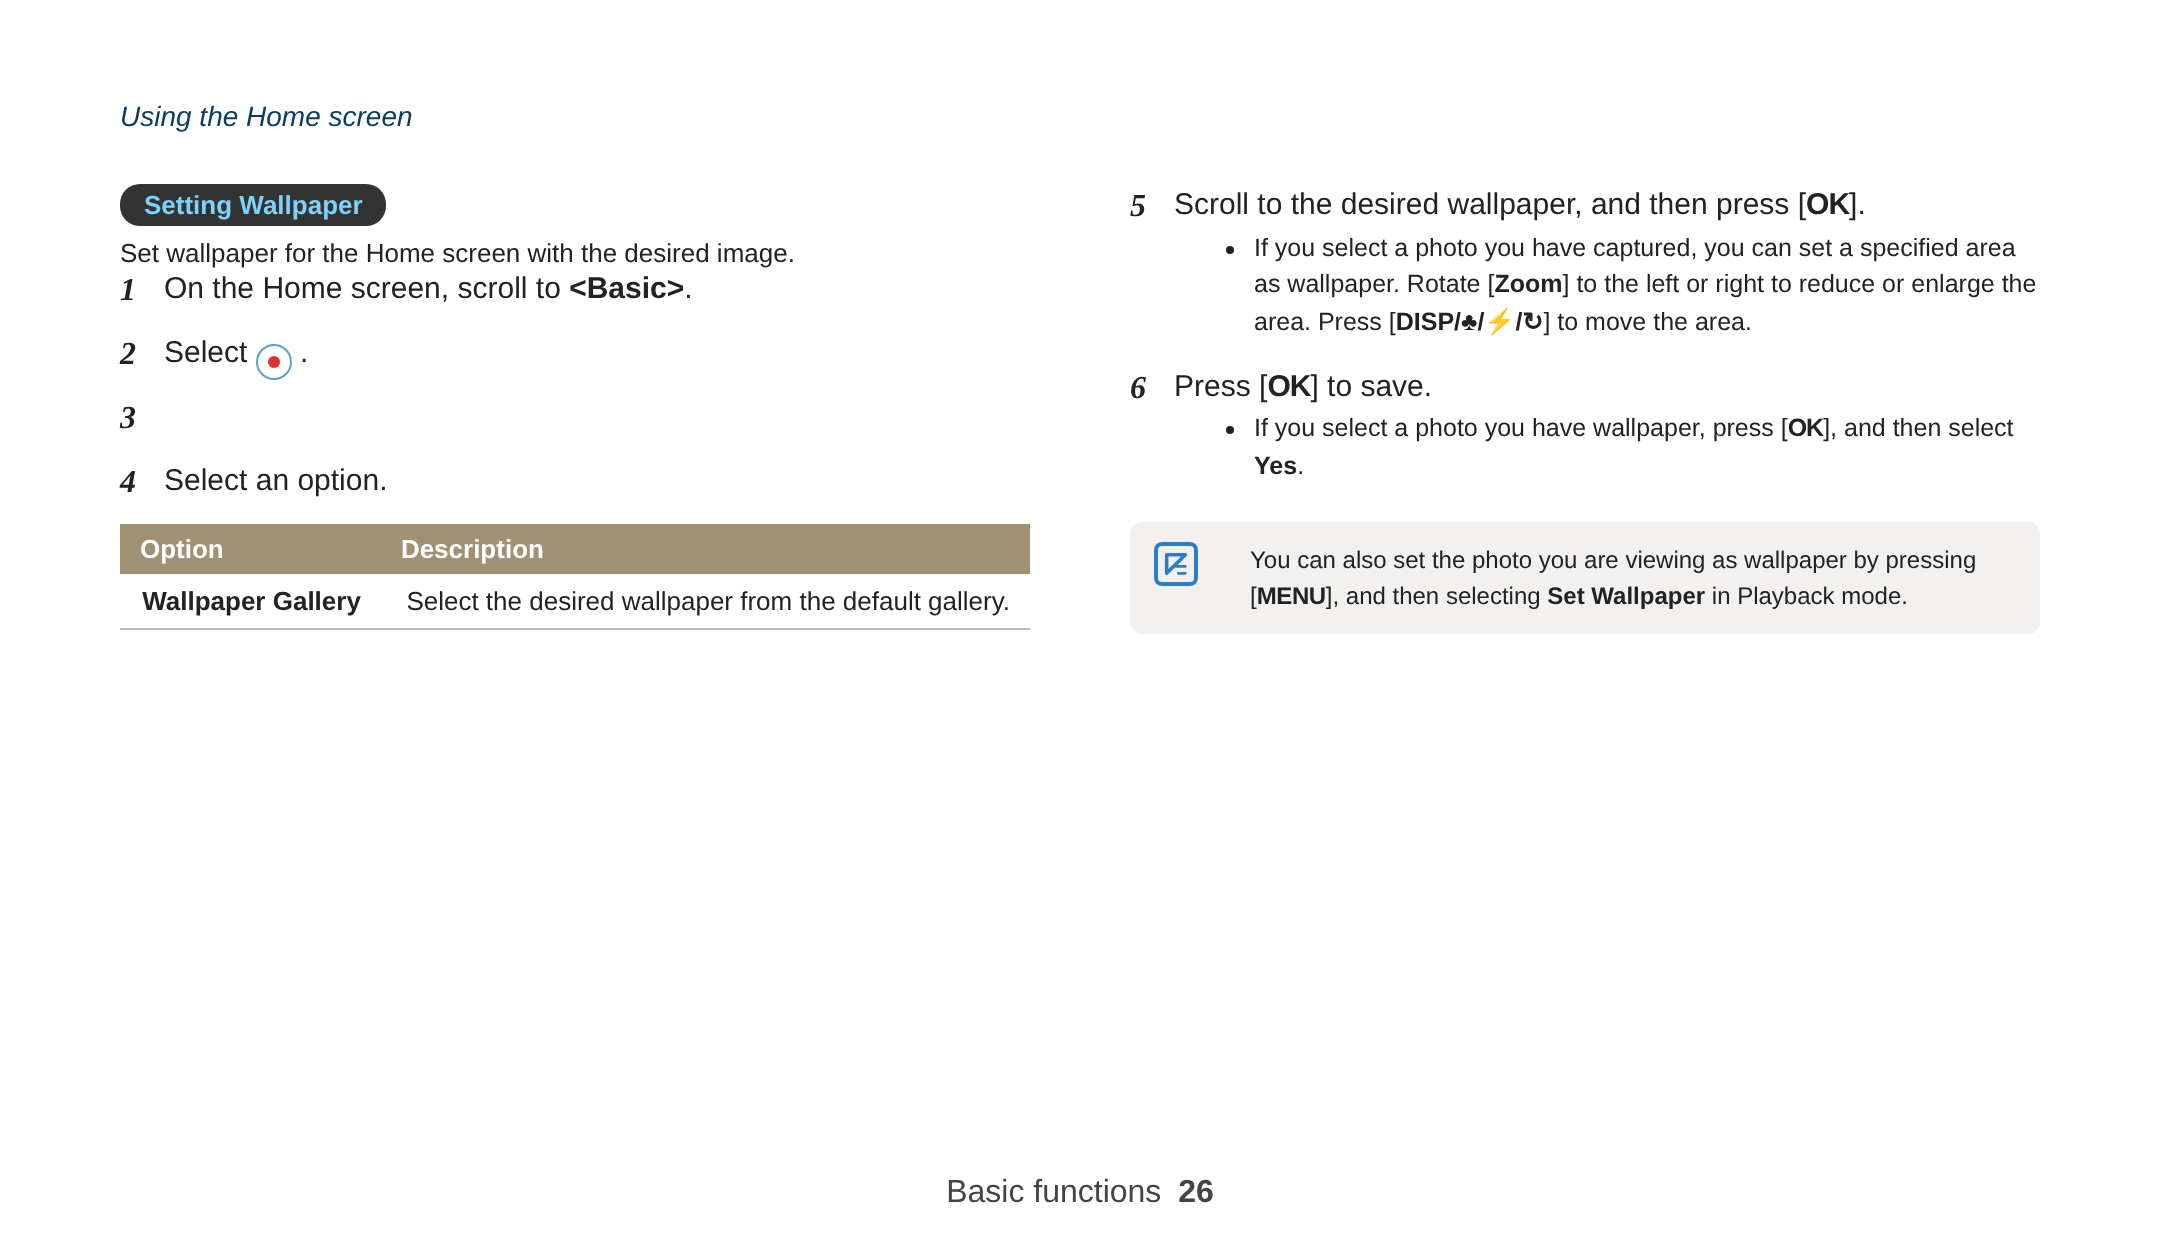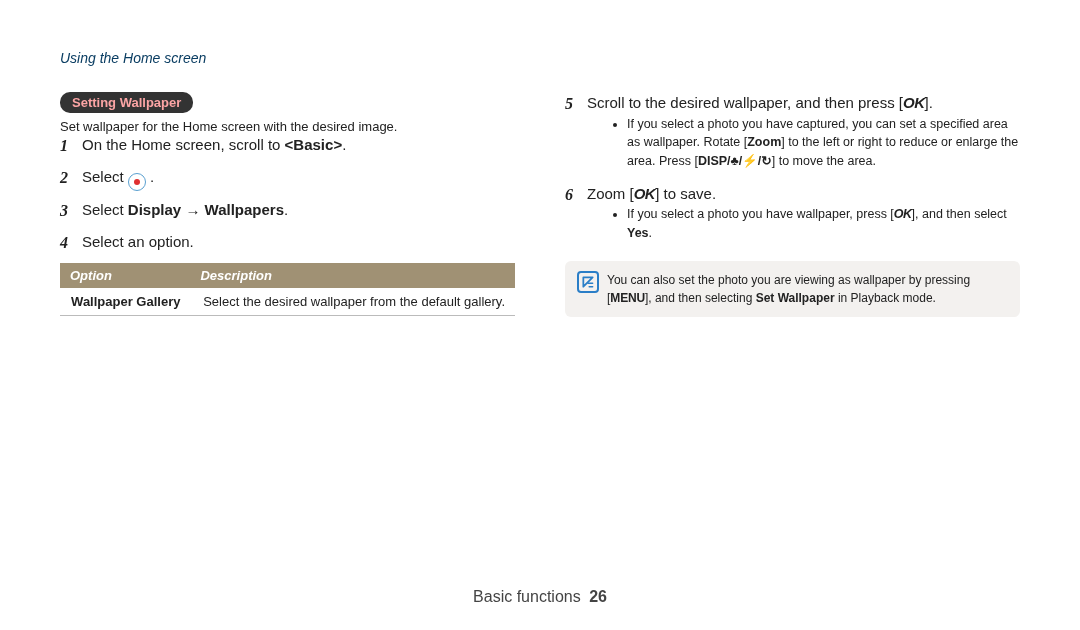--- a/index.html
+++ b/index.html
@@ -1,37 +1,37 @@
 <!DOCTYPE html>
 <html><head>
 <meta charset="utf-8">
 <style>
   * { box-sizing: border-box; margin: 0; padding: 0; }
   html, body { width: 1080px; height: 630px; background: #fff; font-family: "Segoe UI", "Myriad Pro", Arial, sans-serif; color: #222; }
   .page { width: 1080px; height: 630px; padding: 50px 60px 30px 60px; position: relative; }
   .breadcrumb { font-size: 14px; color: #0a3d62; font-style: italic; margin-bottom: 26px; }
   .columns { display: flex; gap: 50px; }
   .col { flex: 1; min-width: 0; }
-  .pill { display: inline-block; background: #333; color: #fca5a5; font-weight: 600; font-size: 13px; padding: 3px 12px; border-radius: 10px; margin-bottom: 6px; }
+  .pill { display: inline-block; background: #333; color: #7dd3fc; font-weight: 600; font-size: 13px; padding: 3px 12px; border-radius: 10px; margin-bottom: 6px; }
   .lead { font-size: 13px; margin-bottom: 0; }
   .step { display: flex; align-items: flex-start; gap: 8px; margin-bottom: 8px; font-size: 15px; line-height: 1.5; }
   .step-num { font-style: italic; font-weight: 600; color: #222; font-size: 16px; width: 14px; flex-shrink: 0; font-family: Georgia, serif; }
   .step-body { flex: 1; }
   .b { font-weight: 700; }
   .icon-circle { display: inline-flex; width: 18px; height: 18px; border-radius: 50%; border: 1.5px solid #5aa0d0; align-items: center; justify-content: center; vertical-align: -3px; }
   .icon-circle::after { content: ""; width: 6px; height: 6px; border-radius: 50%; background: #e03030; }
-  .ok-bracket { font-weight: 800; font-family: Arial, sans-serif; letter-spacing: -0.5px; font-style: italic; }
+  .ok-bracket { font-weight: 800; font-family: Arial, sans-serif; letter-spacing: -0.5px; }
   .menu-bracket { font-weight: 800; font-family: Arial, sans-serif; letter-spacing: -0.2px; }
   .tbl { border-collapse: collapse; width: 100%; font-size: 13px; margin-top: 6px; }
-  .tbl th { background: #a09174; color: #fff; font-weight: 600; text-align: left; padding: 5px 10px; font-style: italic; }
+  .tbl th { background: #a09174; color: #fff; font-weight: 600; text-align: left; padding: 5px 10px; }
   .tbl td { border-bottom: 1px solid #bbb; padding: 6px 10px; vertical-align: top; text-align: right; }
   .tbl td:first-child { font-weight: 700; white-space: nowrap; }
   .bullet-list { margin-left: 22px; font-size: 12.5px; line-height: 1.5; }
   .bullet-list li { list-style: disc; margin-left: 18px; margin-bottom: 4px; }
-  .note-box { display: flex; gap: 8px; background: #f3f1ef; border-radius: 6px; padding: 10px 12px; font-size: 12px; line-height: 1.5; margin-top: 14px; }
+  .note-box { display: flex; gap: 26px; background: #f3f1ef; border-radius: 6px; padding: 10px 12px; font-size: 12px; line-height: 1.5; margin-top: 14px; }
   .note-icon { width: 22px; height: 22px; flex-shrink: 0; border: 2px solid #2a7ec7; border-radius: 4px; display: flex; align-items: center; justify-content: center; color: #2a7ec7; font-weight: 800; font-size: 14px; }
   .note-icon svg { width: 14px; height: 14px; }
   .footer { position: absolute; bottom: 24px; left: 0; right: 0; text-align: center; font-size: 16px; color: #444; }
   .footer .pg { font-weight: 700; margin-left: 4px; }
   .disp-icons { font-weight: 700; }
 </style>
 </head>
 <body>
 
 <div class="page">
@@ -53,23 +53,20 @@
 
       <div class="step">
         <div class="step-num">2</div>
         <div class="step-body">
           <span>Select </span><span class="icon-circle"></span><span> .</span>
         </div>
       </div>
 
       <div class="step">
         <div class="step-num">3</div>
-        <div class="step-body">
-          <span>Select </span><span class="b">Display → Wallpapers</span><span>.</span>
-        </div>
       </div>
 
       <div class="step">
         <div class="step-num">4</div>
         <div class="step-body">Select an option.</div>
       </div>
 
       <table class="tbl">
         <thead>
           <tr>
@@ -96,21 +93,21 @@
             <li>
               <span>If you select a photo you have captured, you can set a specified area as wallpaper. Rotate [</span><span class="b">Zoom</span><span>] to the left or right to reduce or enlarge the area. Press [</span><span class="disp-icons">DISP/♣/⚡/↻</span><span>] to move the area.</span>
             </li>
           </ul>
         </div>
       </div>
 
       <div class="step">
         <div class="step-num">6</div>
         <div class="step-body">
-          <span>Zoom [</span><span class="ok-bracket">OK</span><span>] to save.</span>
+          <span>Press [</span><span class="ok-bracket">OK</span><span>] to save.</span>
           <ul class="bullet-list">
             <li>
               <span>If you select a photo you have wallpaper, press [</span><span class="ok-bracket">OK</span><span>], and then select </span><span class="b">Yes</span><span>.</span>
             </li>
           </ul>
         </div>
       </div>
 
       <div class="note-box">
         <div class="note-icon">

